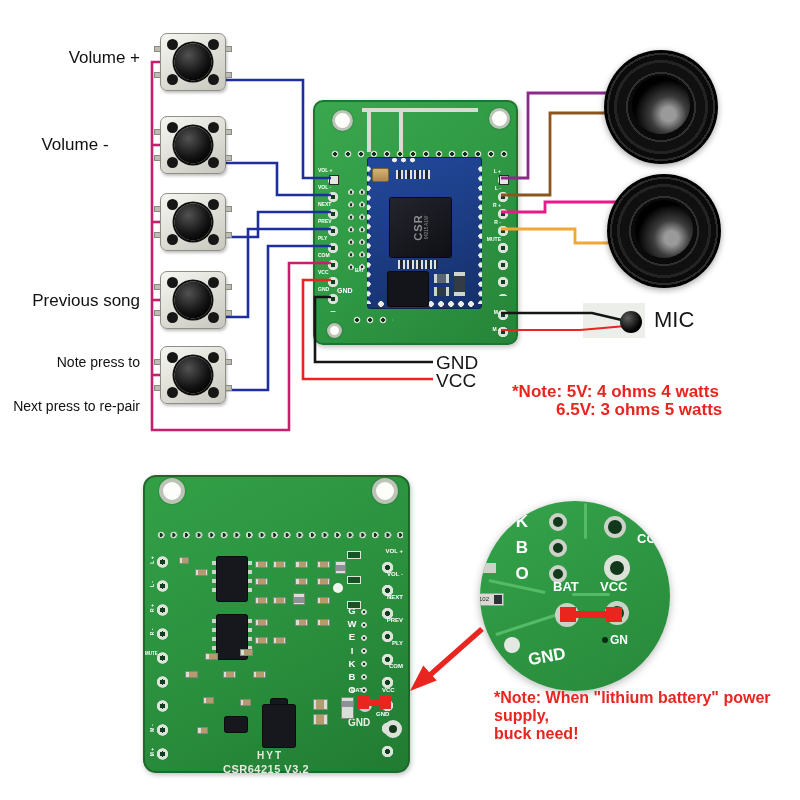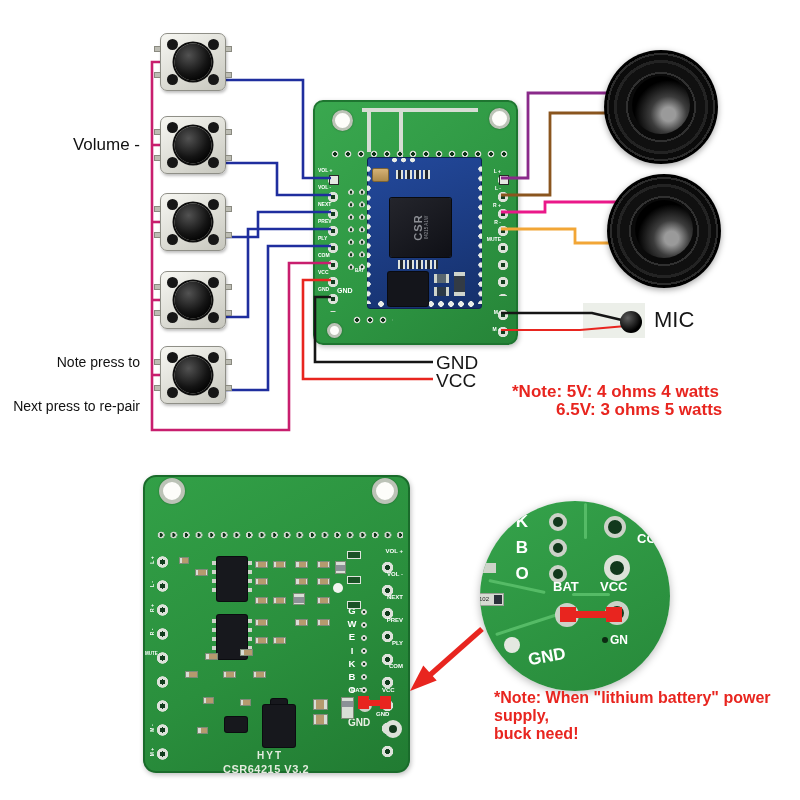--- a/index.html
+++ b/index.html
@@ -140,21 +140,23 @@
     <polyline points="501,229 575,229 575,243 618,243" fill="none" stroke="#f2a636" stroke-width="2.8"></polyline>
 
     <polyline points="501,313 592,313 626,321" fill="none" stroke="#151515" stroke-width="2.6"></polyline>
     <polyline points="501,330 580,330 626,326" fill="none" stroke="#e8251f" stroke-width="2.2"></polyline>
 
     <rect x="358" y="696" width="11" height="13" fill="#e8251f"></rect>
     <rect x="380" y="696" width="11" height="13" fill="#e8251f"></rect>
     <rect x="362" y="700" width="25" height="6" fill="#e8251f"></rect>
   </svg>
 
-  <div class="biglabel" style="left:10px; top:135px;">Volume -</div>
+  <div class="biglabel" style="left:10px; top:48px;">Volume +</div>
+  <div class="biglabel" style="left:10px; top:135px;text-align:center;">Volume -</div>
+  <div class="biglabel" style="left:5px; top:291px; width:135px;">Previous song</div>
   <div class="smalllabel" style="left:5px; top:354px;">Note press to</div>
   <div class="smalllabel" style="left:5px; top:398px;">Next press to re-pair</div>
 
   <div class="btn" style="left:160px; top:33px;">
     <i class="leg l1"></i>
       <i class="leg l2"></i>
     <i class="leg r1"></i>
       <i class="leg r2"></i>
     <b class="dot d1"></b>
       <b class="dot d2"></b>

